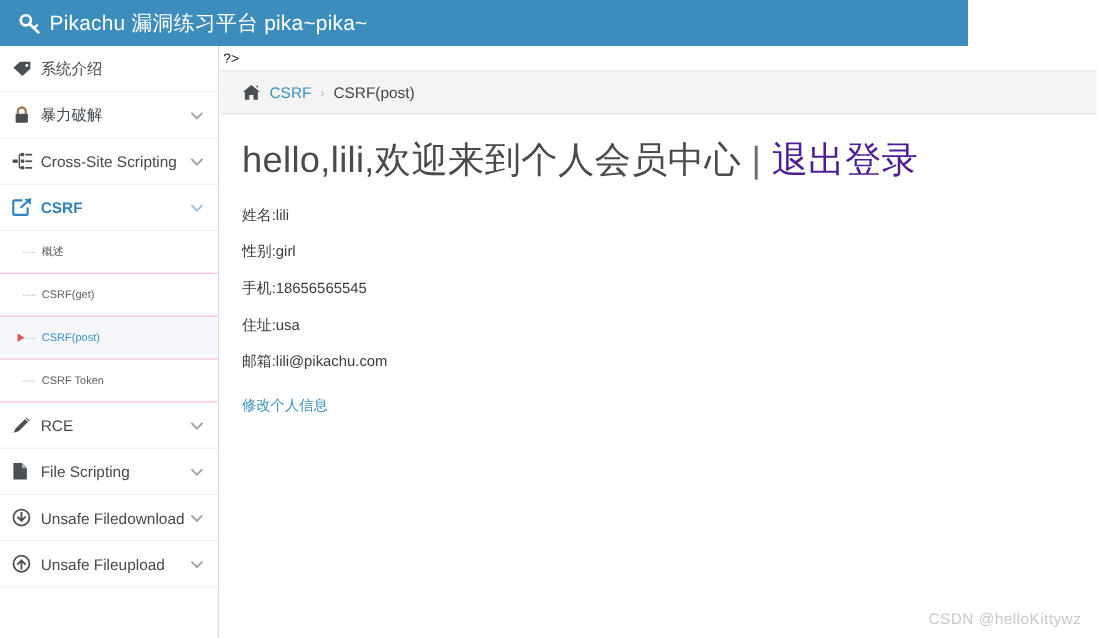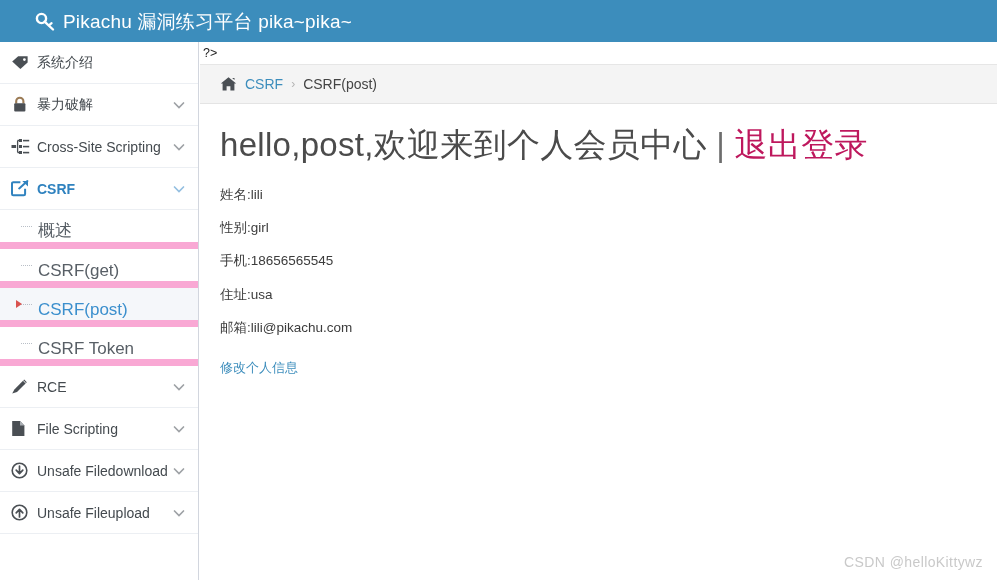--- a/index.html
+++ b/index.html
@@ -8,25 +8,25 @@
     width: 997px; height: 580px;
     overflow: hidden;
     background: #ffffff;
     font-family: "Liberation Sans", "DejaVu Sans", sans-serif;
   }
 
   
   #topbar {
     position: absolute;
     left: 0; top: 0;
-    width: 997px; height: 42px;
+    width: 880px; height: 42px;
     background: #3c8dbc;
     display: flex;
     align-items: center;
-    padding-left: 34px;
+    padding-left: 16px;
   }
   #topbar .brand-icon {
     width: 22px; height: 22px;
     margin-right: 7px;
     display: inline-flex;
     align-items: center;
     justify-content: center;
     flex: 0 0 auto;
   }
   #topbar .brand-icon svg { display: block; }
@@ -89,24 +89,24 @@
   .submenu:before {
     content: "";
     position: absolute;
     left: 20px; top: 0; bottom: 0;
     border-left: 1px dotted #b9bfc7;
   }
   .sub-item {
     position: relative;
     height: 39px;
     display: flex;
-    align-items: flex-end;
+    align-items: center;
     padding-left: 38px;
-    border-bottom: 7px solid #f9a8d4;
-    font-size: 17px;
+    border-bottom: 1px solid #f9a8d4;
+    font-size: 10px;
     color: #585f66;
     cursor: pointer;
     background: #ffffff;
   }
   .sub-item:before {
     content: "";
     position: absolute;
     left: 21px; top: 50%;
     width: 11px;
     border-top: 1px dotted #b9bfc7;
@@ -186,21 +186,21 @@
   }
   #member-panel h1 {
     margin: 0 0 22px 0;
     font-size: 33px;
     font-weight: normal;
     color: #4b4b4b;
     line-height: 1.15;
     letter-spacing: .3px;
   }
   #member-panel h1 .logout-link {
-    color: #be185d;
+    color: #4c1d95;
     text-decoration: none;
     cursor: pointer;
     font-family: Liberation Serif, serif;
   }
   #member-panel h1 .divider { color: #6d6d6d; }
   .info-line {
     font-size: 13.5px;
     color: #3c3c3c;
     margin: 0 0 17px 0;
     line-height: 1.2;
@@ -395,21 +395,21 @@
         <path d="M12.4 2 H14.5 V3.9 L12.4 2.2 Z" fill="#4a4f54"></path>
       </svg>
     </span>
     <a class="crumb-link">CSRF</a>
     <span class="crumb-sep">›</span>
     <span class="crumb-current">CSRF(post)</span>
   </div>
 
   <div id="member-panel">
     <h1>
-      <span>hello,post,欢迎来到个人会员中心</span>
+      <span>hello,lili,欢迎来到个人会员中心</span>
       <span class="divider">|</span>
       <a class="logout-link">退出登录</a>
     </h1>
 
     <p class="info-line">姓名:lili</p>
     <p class="info-line">性别:girl</p>
     <p class="info-line">手机:18656565545</p>
     <p class="info-line">住址:usa</p>
     <p class="info-line">邮箱:lili@pikachu.com</p>
 

